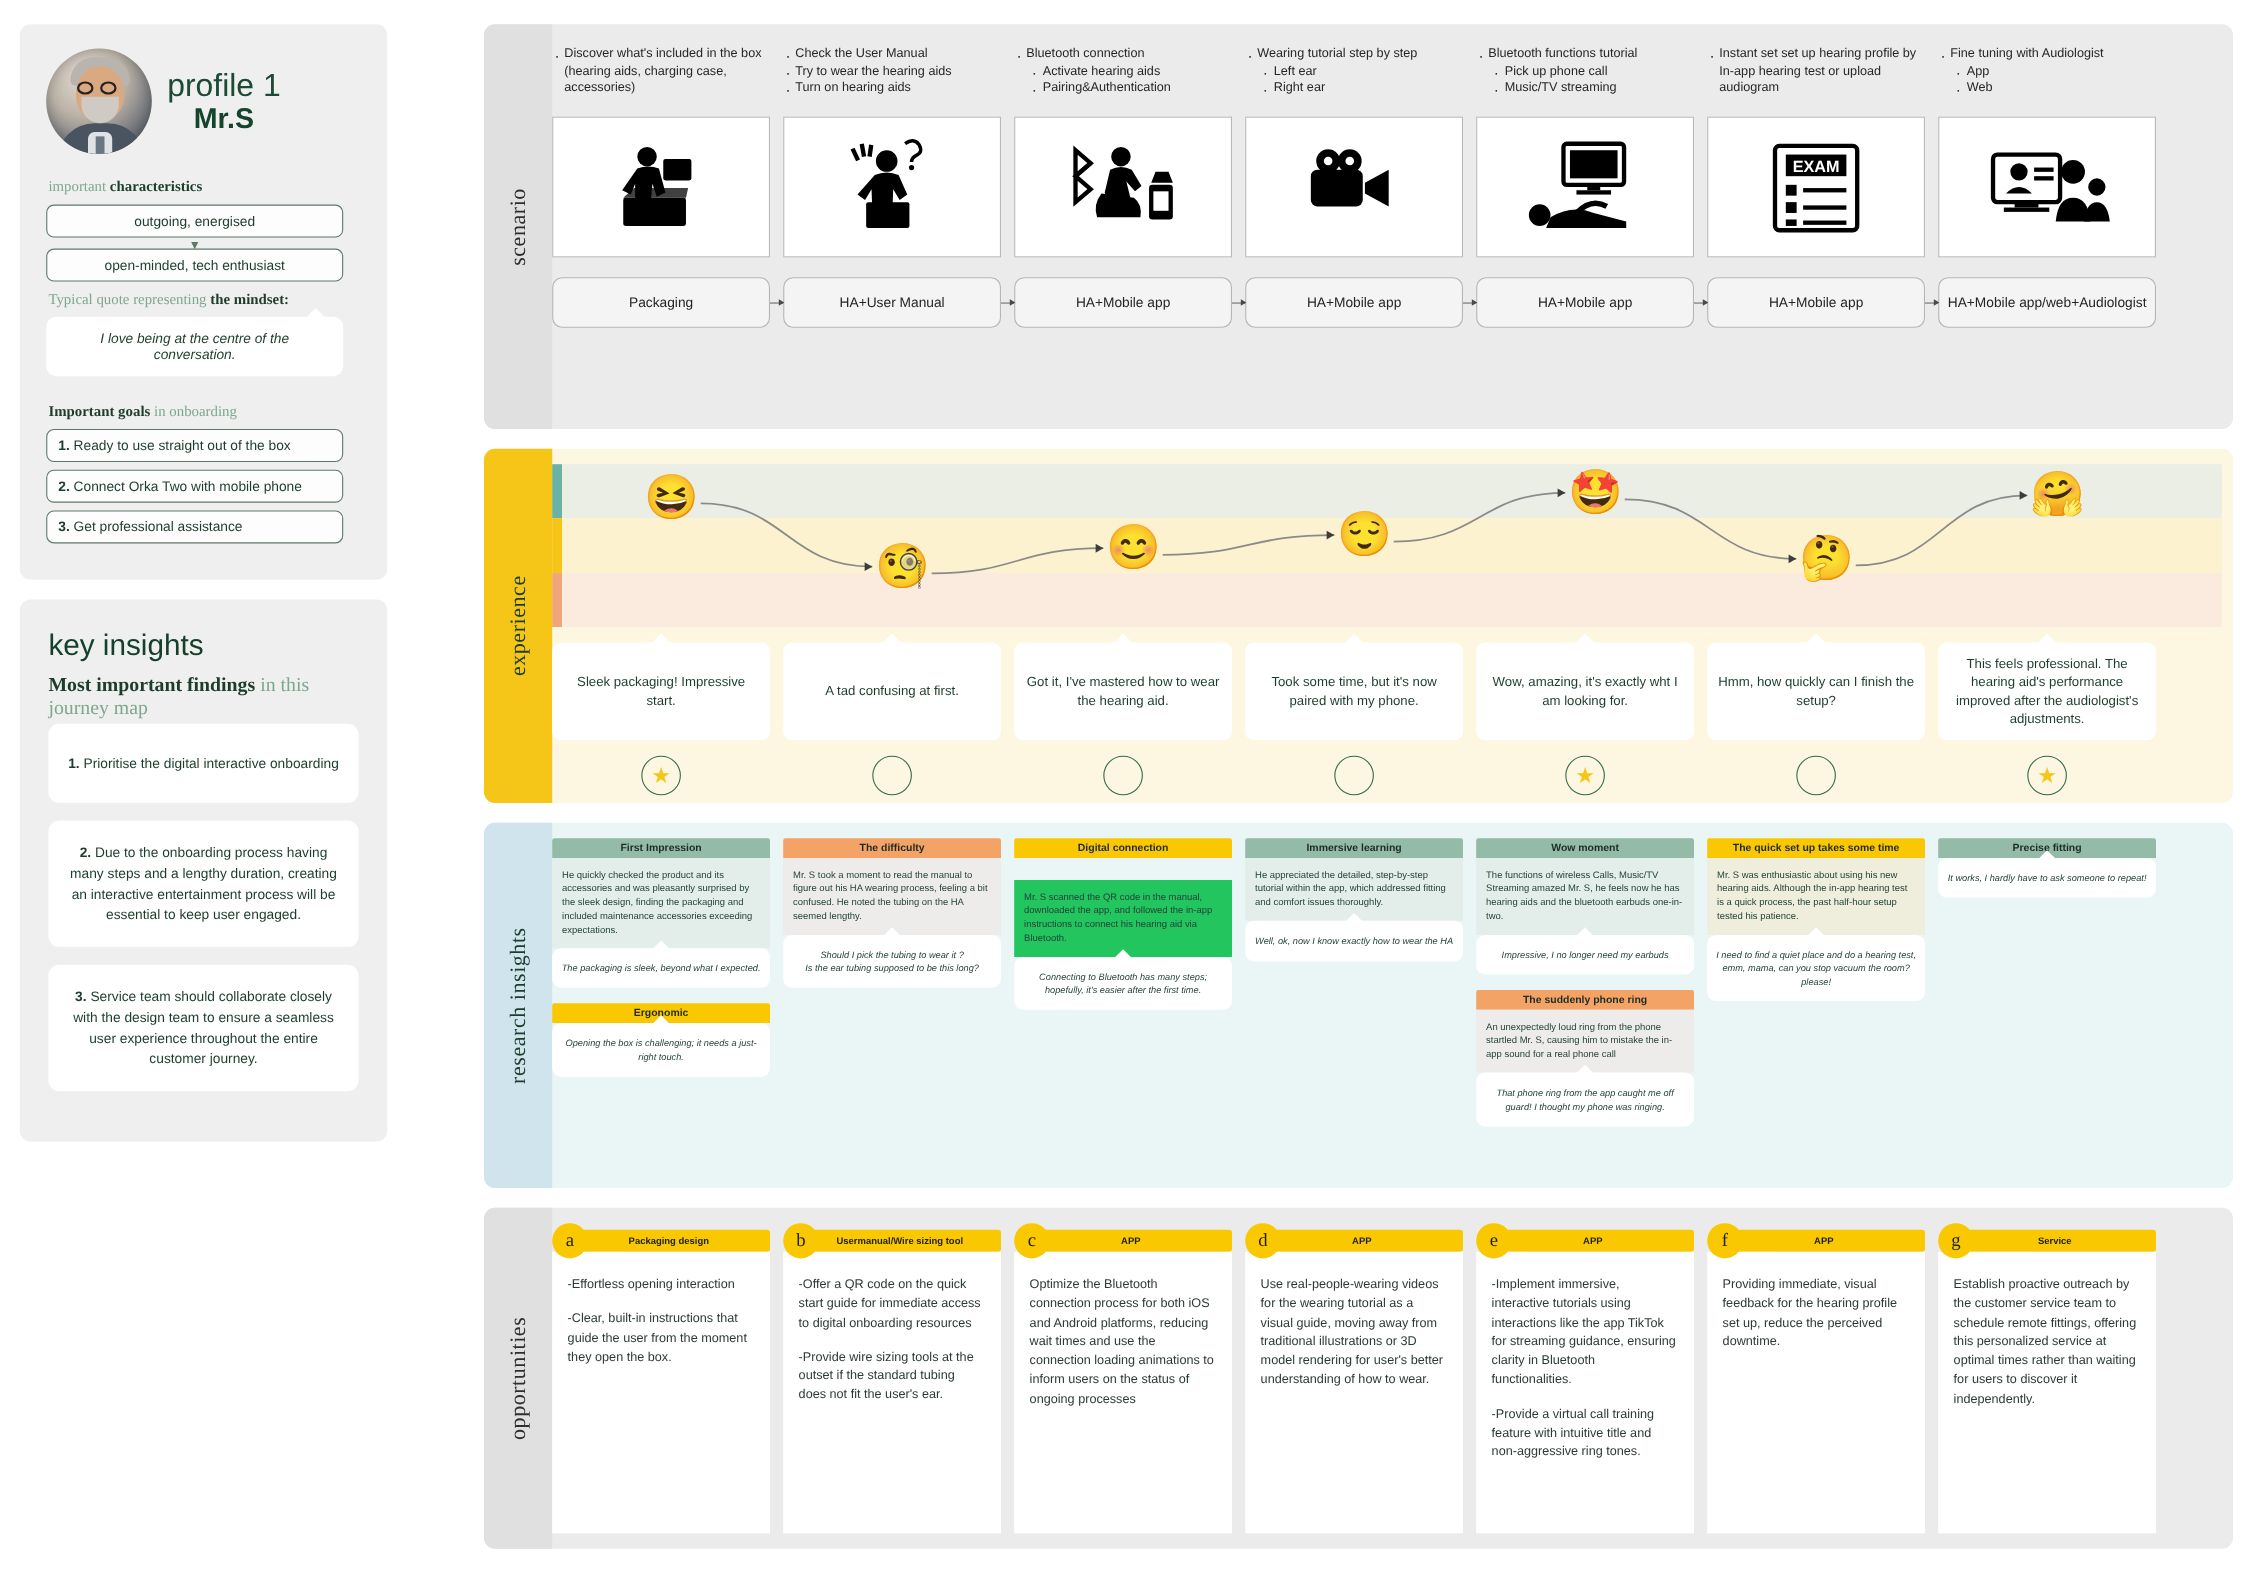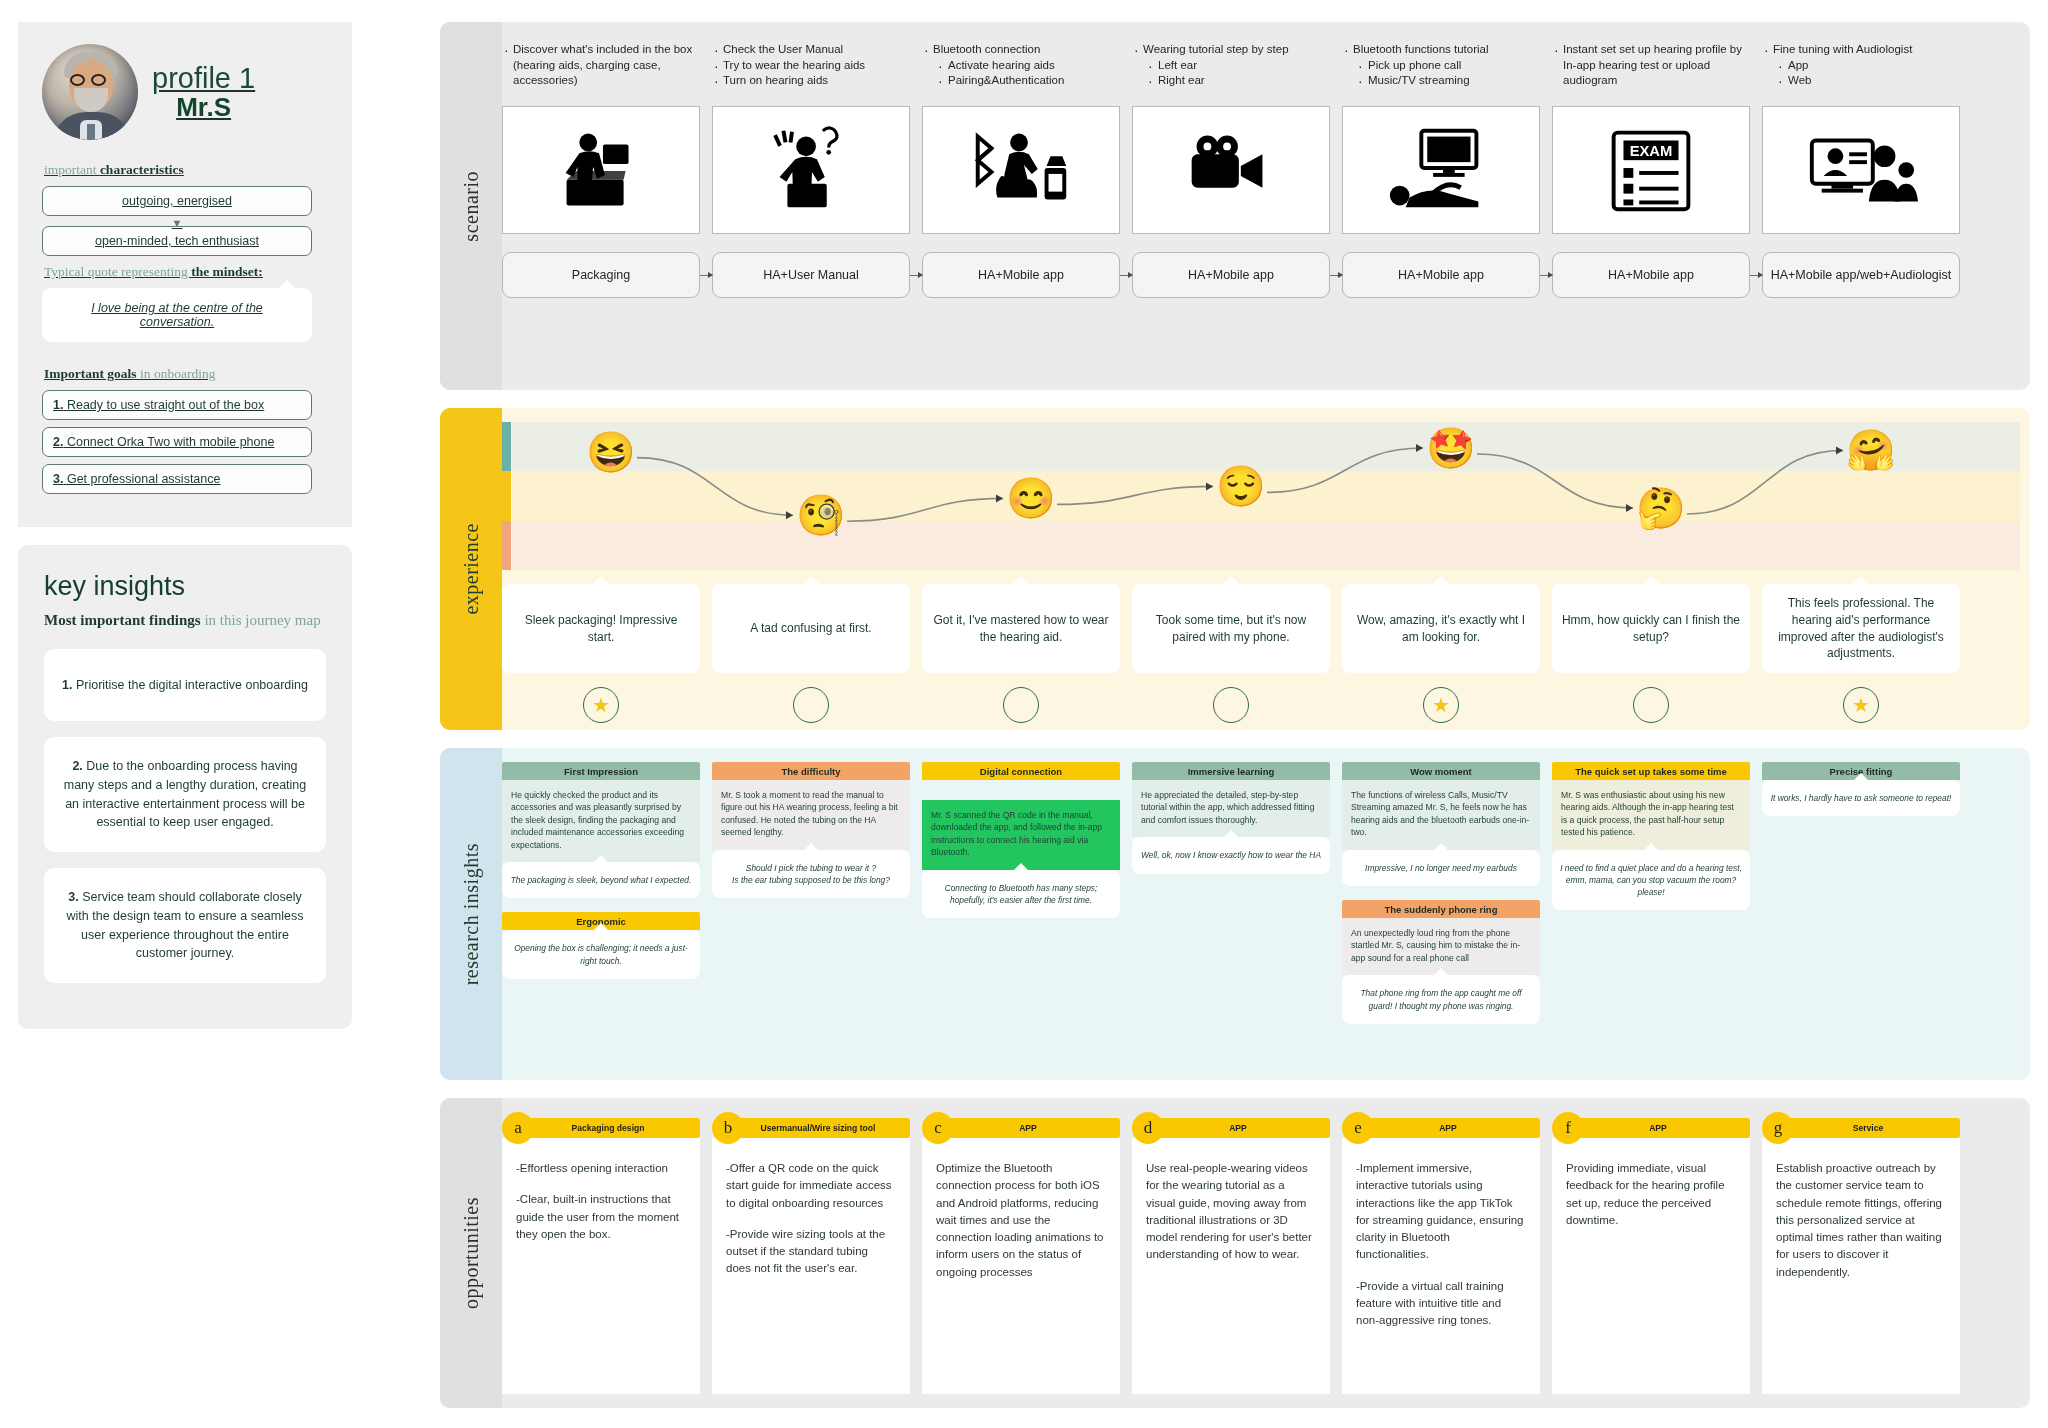--- a/index.html
+++ b/index.html
@@ -9,23 +9,22 @@
     font-family: "Liberation Sans", sans-serif;
     color: #20322b;
     overflow: hidden;
   }
   .page { position: relative; width: 2048px; height: 1428px; }
 
   
   .left-col { position: absolute; left: 18px; top: 22px; width: 334px; }
 
   .profile-card {
-    background: #eeefee; border-radius: 0;
+    background: #eeefee; border-radius: 10px;
     padding: 22px 40px 26px 24px;
-    text-decoration: underline;
   }
   .profile-head { display: flex; align-items: center; gap: 14px; margin-bottom: 22px; }
   .avatar {
     width: 96px; height: 96px; border-radius: 50%;
     background: radial-gradient(circle at 38% 28%, #e3dcd4 0%, #bdb4a8 38%, #6d7179 72%, #3d4550 100%);
     position: relative; overflow: hidden; flex: none;
     box-shadow: inset 0 0 12px rgba(0,0,0,.25);
   }
   .avatar .face {
     position: absolute; left: 27px; top: 16px; width: 44px; height: 50px;
@@ -88,21 +87,21 @@
     border: 1.2px solid #5d7a68; border-radius: 7px; background: #fdfdfd;
     font-size: 12.5px; color: #1d3d2c; padding: 7px 10px; margin-bottom: 7px;
   }
   .goal b { font-weight: 700; }
 
   .insights-card {
     background: #eeefee; border-radius: 10px; padding: 26px 26px 30px 26px;
     margin-top: 18px;
   }
   .insights-title { font-size: 27px; color: #15402b; margin-bottom: 10px; }
-  .insights-sub { font-size: 15px; font-family: "Liberation Serif", serif; margin-bottom: 20px; }
+  .insights-sub { font-size: 18px; font-family: "Liberation Serif", serif; margin-bottom: 4px; }
   .insights-sub .d { color: #1d3d2c; font-weight: 700; }
   .insights-sub .g { color: #7fa78e; }
   .insight-box {
     background: #fff; border-radius: 10px; padding: 20px 14px;
     font-size: 12.5px; color: #1d3d2c; text-align: center; line-height: 1.5;
     margin-bottom: 16px; min-height: 72px;
     display: flex; align-items: center; justify-content: center;
   }
   .insight-box b { font-weight: 700; }
 

